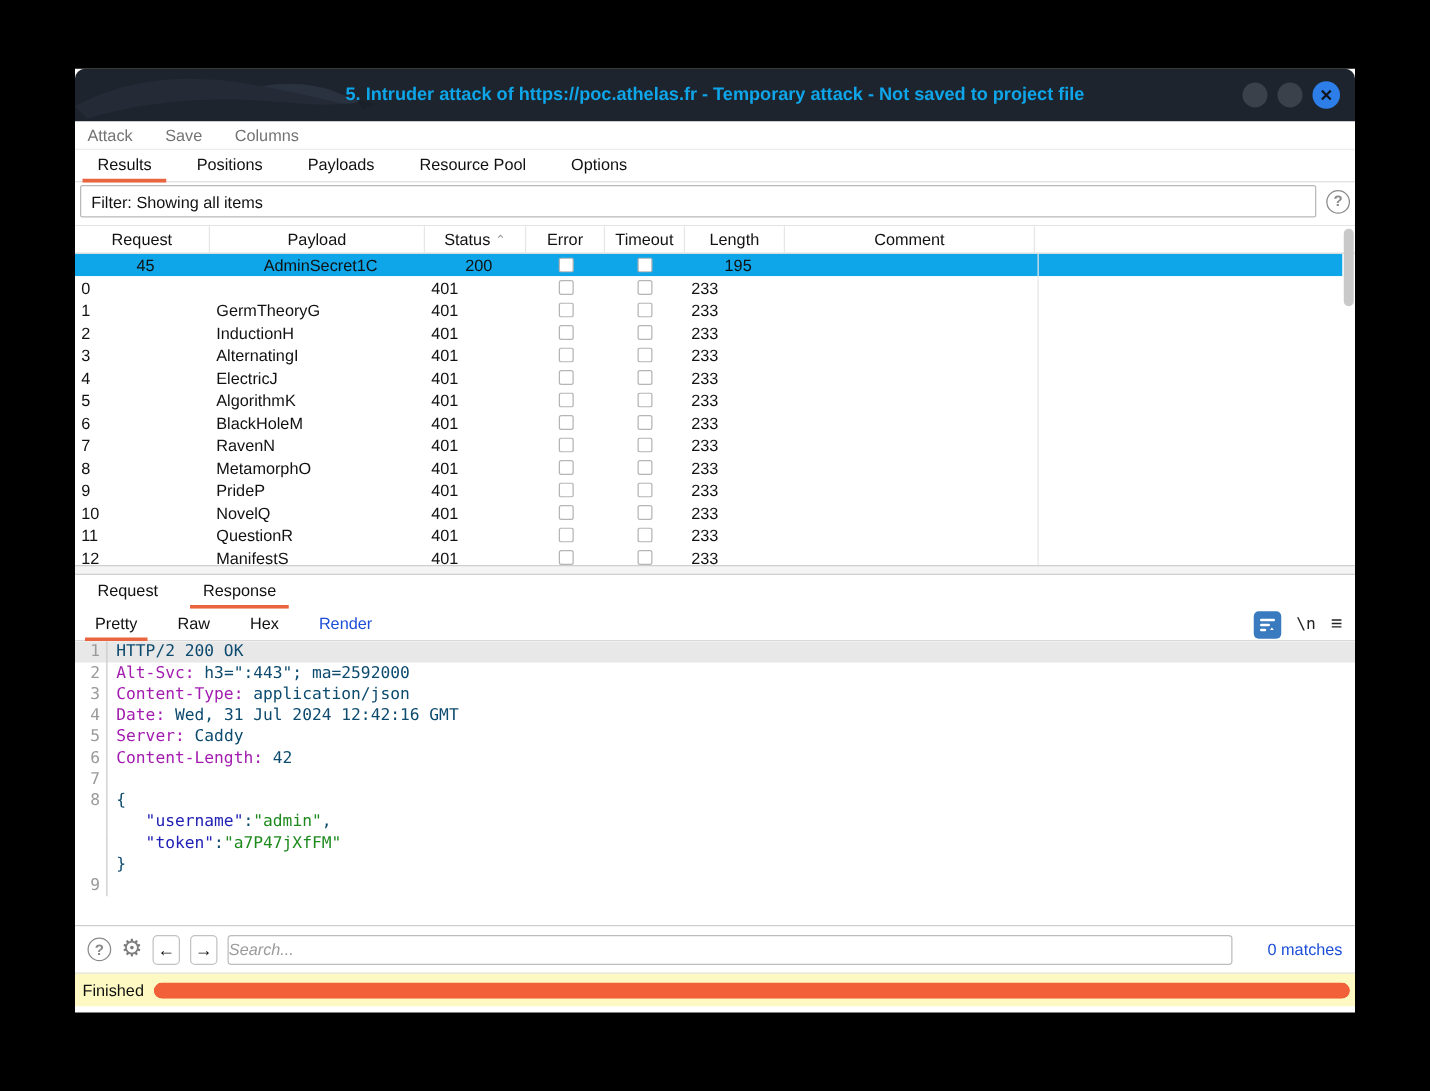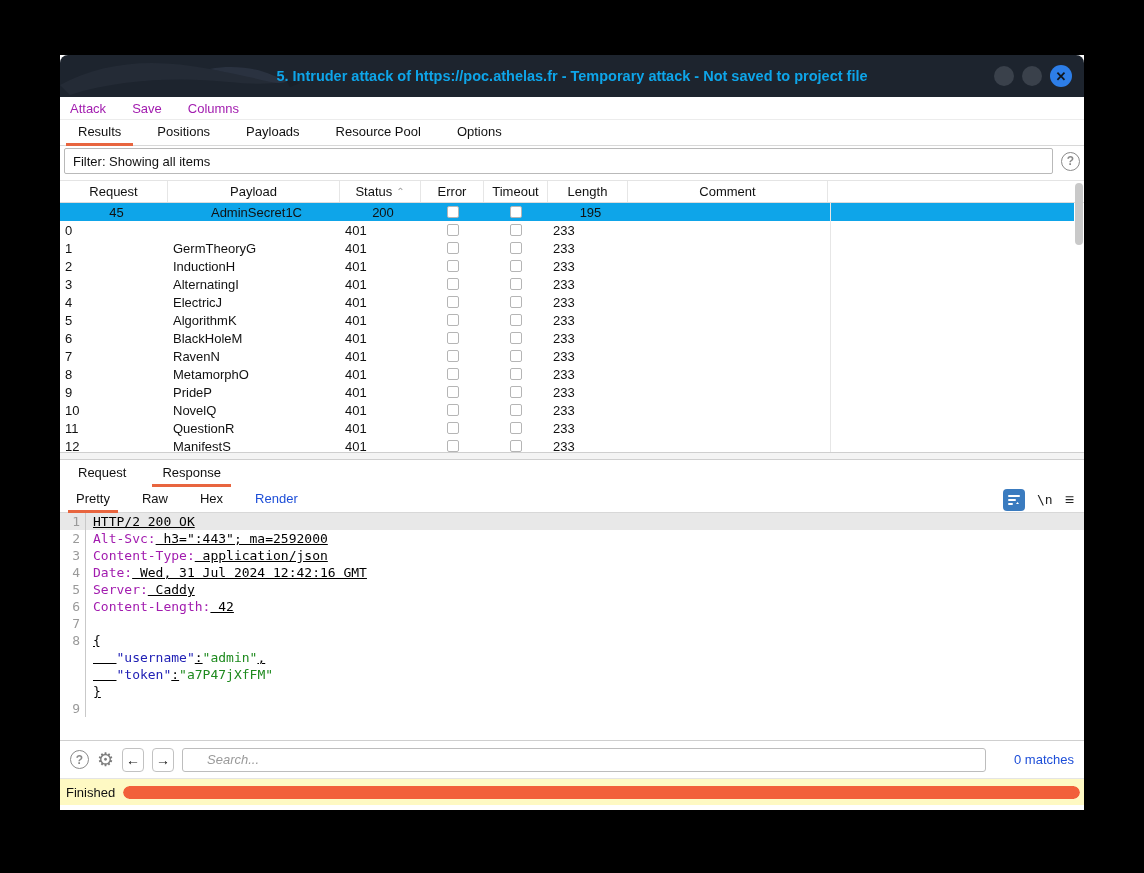--- a/index.html
+++ b/index.html
@@ -9,21 +9,21 @@
 
   
   .titlebar { position:relative; height:42px; background:#1d242e; border-radius:8px 8px 0 0; display:flex; align-items:center; justify-content:center; overflow:hidden; }
   .titlebar .dragon { position:absolute; left:0; top:0; opacity:1; }
   .title-text { color:#0ea5e9; font-size:14.5px; font-weight:bold; z-index:2; }
   .win-controls { position:absolute; right:12px; top:0; height:42px; display:flex; align-items:center; gap:8px; z-index:3; }
   .win-dot { width:20px; height:20px; border-radius:50%; background:#3a414b; }
   .win-close { width:22px; height:22px; border-radius:50%; background:#2d7ee8; color:#10151c; font-size:13px; font-weight:bold; display:flex; align-items:center; justify-content:center; line-height:1; }
 
   
-  .menubar { height:23px; background:#fff; display:flex; align-items:center; gap:26px; padding-left:10px; border-bottom:1px solid #ececec; font-size:13px; color:#a21caf; }
+  .menubar { height:23px; background:#fff; display:flex; align-items:center; gap:26px; padding-left:10px; border-bottom:1px solid #ececec; font-size:13px; color:#737373; }
   .menubar span { cursor:default; }
 
   
   .tabbar { height:26px; background:#fff; display:flex; align-items:flex-end; gap:0; border-bottom:1px solid #d8d8d8; font-size:13px; }
   .tab { padding:4px 18px 6px 18px; position:relative; color:#111; }
   .tab.active { font-weight:normal; }
   .tab.active::after { content:""; position:absolute; left:6px; right:6px; bottom:-1px; height:3px; background:#e8653f; }
 
   
   .filterrow { height:30px; background:#fff; display:flex; align-items:center; padding:0 4px; gap:8px; }
@@ -64,28 +64,28 @@
 
   
   .codearea { height:227px; background:#fff; overflow:hidden; font-family:"DejaVu Sans Mono", monospace; font-size:13px; position:relative; }
   .cline { display:flex; height:17px; line-height:17px; white-space:pre; }
   .cline.hl { background:#e8e8e8; }
   .gut { width:26px; flex:none; text-align:right; padding-right:5px; color:#9a9a9a; border-right:1px solid #c9c9c9; }
   .codetext { padding-left:7px; }
   .c-header { color:#a21caf; }
   .c-key { color:#2121b5; }
   .c-string { color:#1e8a1e; }
-  .c-plain { color:#000000;text-decoration:underline; }
+  .c-plain { color:#0c4a6e; }
 
   
   .searchrow { height:38px; border-top:1px solid #cfcfcf; display:flex; align-items:center; padding:0 10px; gap:8px; background:#fff; }
   .ico-q { width:19px; height:19px; border-radius:50%; border:1.5px solid #8a8a8a; color:#8a8a8a; font-size:12px; font-weight:bold; display:flex; align-items:center; justify-content:center; flex:none; }
   .ico-gear { font-size:19px; color:#7d7d7d; line-height:1; flex:none; }
   .navbtn { width:22px; height:24px; border:1px solid #c2c2c2; border-radius:4px; background:#fff; display:flex; align-items:center; justify-content:center; font-size:14px; color:#111; flex:none; }
-  .searchbox { flex:1; height:24px; border:1px solid #bdbdbd; border-radius:3px; display:flex; align-items:center; padding-left:24px; font-size:13px; color:#9a9a9a; font-style:italic; background:#fff; }
+  .searchbox { flex:1; height:24px; border:1px solid #bdbdbd; border-radius:3px; display:flex; align-items:center; padding-left:0; font-size:13px; color:#9a9a9a; font-style:italic; background:#fff; }
   .matches { width:80px; text-align:right; font-size:13px; color:#1d4ed8; flex:none; }
 
   
   .statusrow { height:27px; border-top:1px solid #e4e4e4; display:flex; align-items:center; padding:0 4px; gap:8px; background:#fef9c3; }
   .statuslabel { font-size:13px; color:#111; flex:none; padding-left:2px; }
   .progresstrack { flex:1; height:13px; border-radius:7px; overflow:hidden; }
   .progressfill { height:100%; border-radius:7px; }
 </style>
 </head>
 <body>

